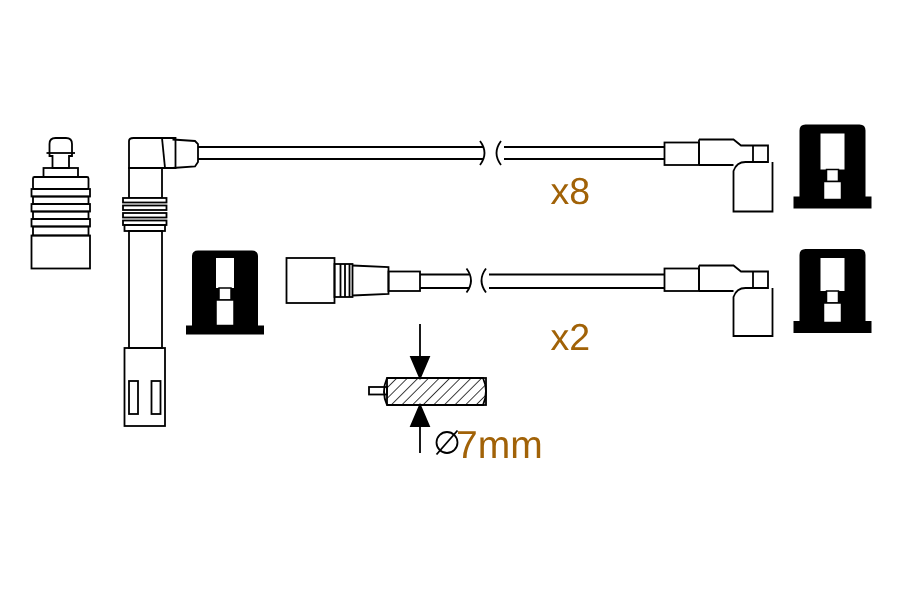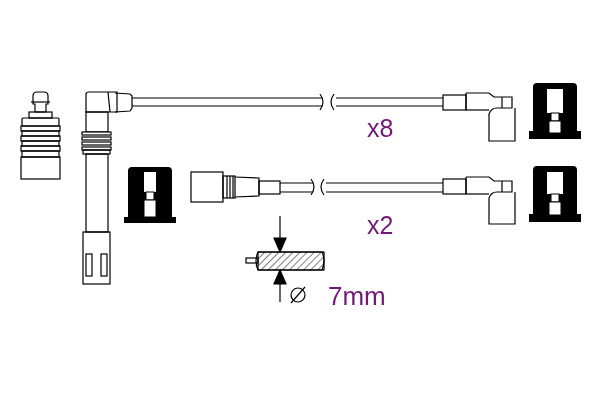--- a/index.html
+++ b/index.html
@@ -1,18 +1,18 @@
 <!DOCTYPE html>
 <html><head>
 <meta charset="utf-8">
 <style>
   html, body { margin: 0; padding: 0; background: #ffffff; }
   body { width: 600px; height: 400px; position: relative; overflow: hidden; font-family: "Liberation Sans", sans-serif; }
   svg.diagram { position: absolute; left: 0; top: 0; }
-  .label { position: absolute; color: #701a75; font-family: "Liberation Sans", sans-serif; line-height: 1; }
+  .label { position: absolute; color: #a16207; font-family: "Liberation Sans", sans-serif; line-height: 1; }
   .qty { font-size: 25px; }
   .dim { font-size: 26px; }
 </style>
 </head>
 <body>
 
 <svg class="diagram" width="600" height="400" viewBox="0 0 600 400" xmlns="http://www.w3.org/2000/svg">
   <defs>
     <pattern id="hatch" patternUnits="userSpaceOnUse" width="5" height="5" patternTransform="rotate(45)">
       <line x1="0" y1="0" x2="0" y2="5" stroke="#000" stroke-width="1"></line>
@@ -122,13 +122,13 @@
   <g transform="translate(529,166)">
     <path d="M4,4 Q4,0 8,0 L44,0 Q48,0 48,4 L48,48 L52,48 L52,56 L0,56 L0,48 L4,48 Z" fill="#000"></path>
     <rect x="18" y="6" width="16" height="22" fill="#fff"></rect>
     <rect x="22" y="28" width="8" height="8" fill="#fff" stroke="#000"></rect>
     <rect x="20" y="36" width="12" height="13" fill="#fff" stroke="#000"></rect>
   </g>
 </svg>
 
 <div class="label qty" style="left:367px; top:116px;">x8</div>
 <div class="label qty" style="left:367px; top:213px;">x2</div>
-<div class="label dim" style="left:328px; top:283px;">7mm</div>
+<div class="label dim" style="left:304px; top:283px;">7mm</div>
 
 </body></html>

